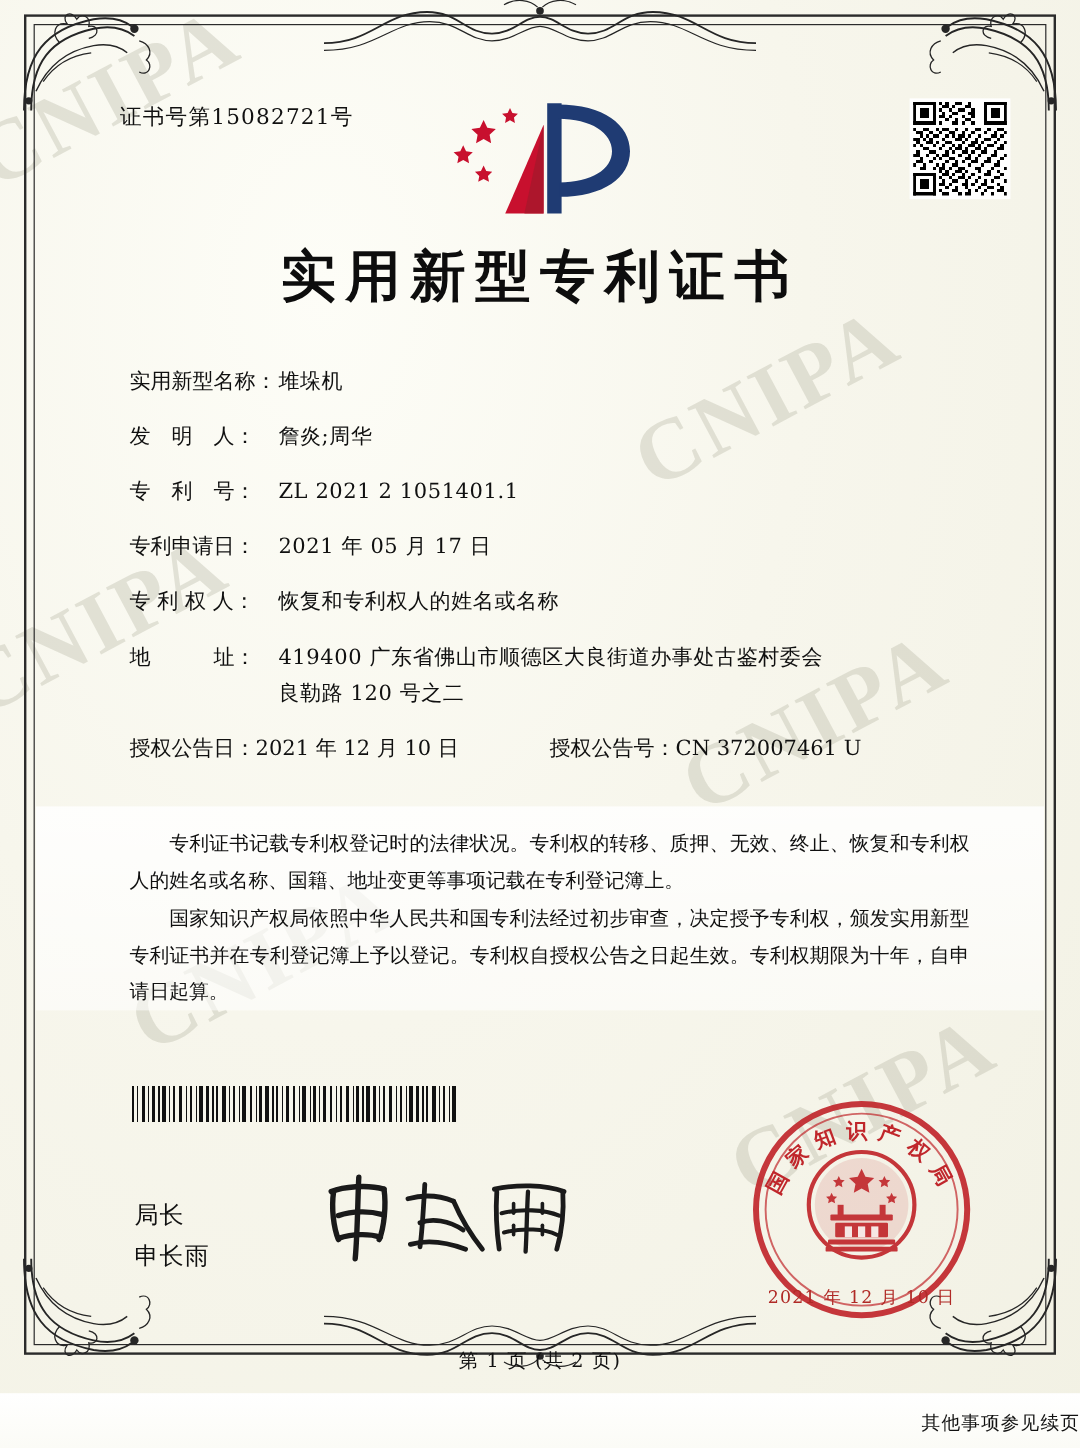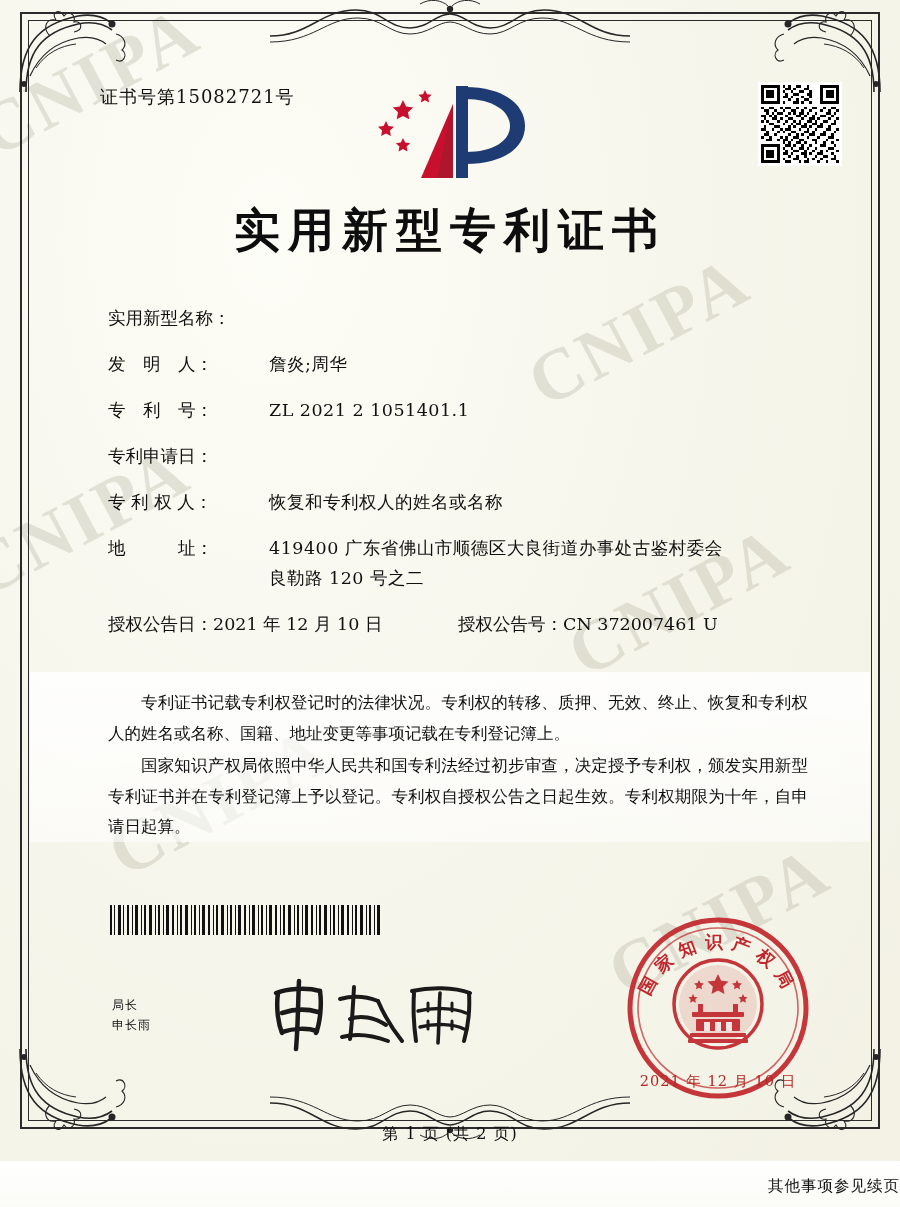--- a/index.html
+++ b/index.html
@@ -134,21 +134,20 @@
     top: 308px;
     width: 700px;
     font-size: 17.5px;
     color: #101010;
     line-height: 1.2;
   }
   .field-row {
     display: flex;
     align-items: flex-start;
     margin-bottom: 25px;
-    gap: 37px;
   }
   .field-label {
     width: 124px;
     flex: 0 0 124px;
     letter-spacing: 0px;
     white-space: pre;
   }
   .field-value {
     flex: 1 1 auto;
     letter-spacing: 0.5px;
@@ -189,21 +188,21 @@
     width: 270px;
     height: 30px;
   }
   .barcode svg { width: 100%; height: 100%; display: block; }
 
   
   .sig-labels {
     position: absolute;
     left: 112px;
     top: 995px;
-    font-size: 12px;
+    font-size: 20px;
     line-height: 1.7;
     color: #111;
     letter-spacing: 1px;
   }
   .signature {
     position: absolute;
     left: 262px;
     top: 975px;
     width: 220px;
     height: 80px;
@@ -579,34 +578,36 @@
       </g>
     </svg>
   </div>
 
   <div class="main-title">实用新型专利证书</div>
 
   <div class="fields">
 
     <div class="field-row">
       <div class="field-label">实用新型名称：</div>
+      <div class="field-value">堆垛机</div>
     </div>
 
     <div class="field-row">
       <div class="field-label">发　明　人：</div>
       <div class="field-value">詹炎;周华</div>
     </div>
 
     <div class="field-row">
       <div class="field-label">专　利　号：</div>
       <div class="field-value">ZL 2021 2 1051401.1</div>
     </div>
 
     <div class="field-row">
       <div class="field-label">专利申请日：</div>
+      <div class="field-value">2021 年 05 月 17 日</div>
     </div>
 
     <div class="field-row">
       <div class="field-label">专 利 权 人：</div>
       <div class="field-value">恢复和专利权人的姓名或名称</div>
     </div>
 
     <div class="field-row">
       <div class="field-label">地　　　址：</div>
       <div class="field-value">

